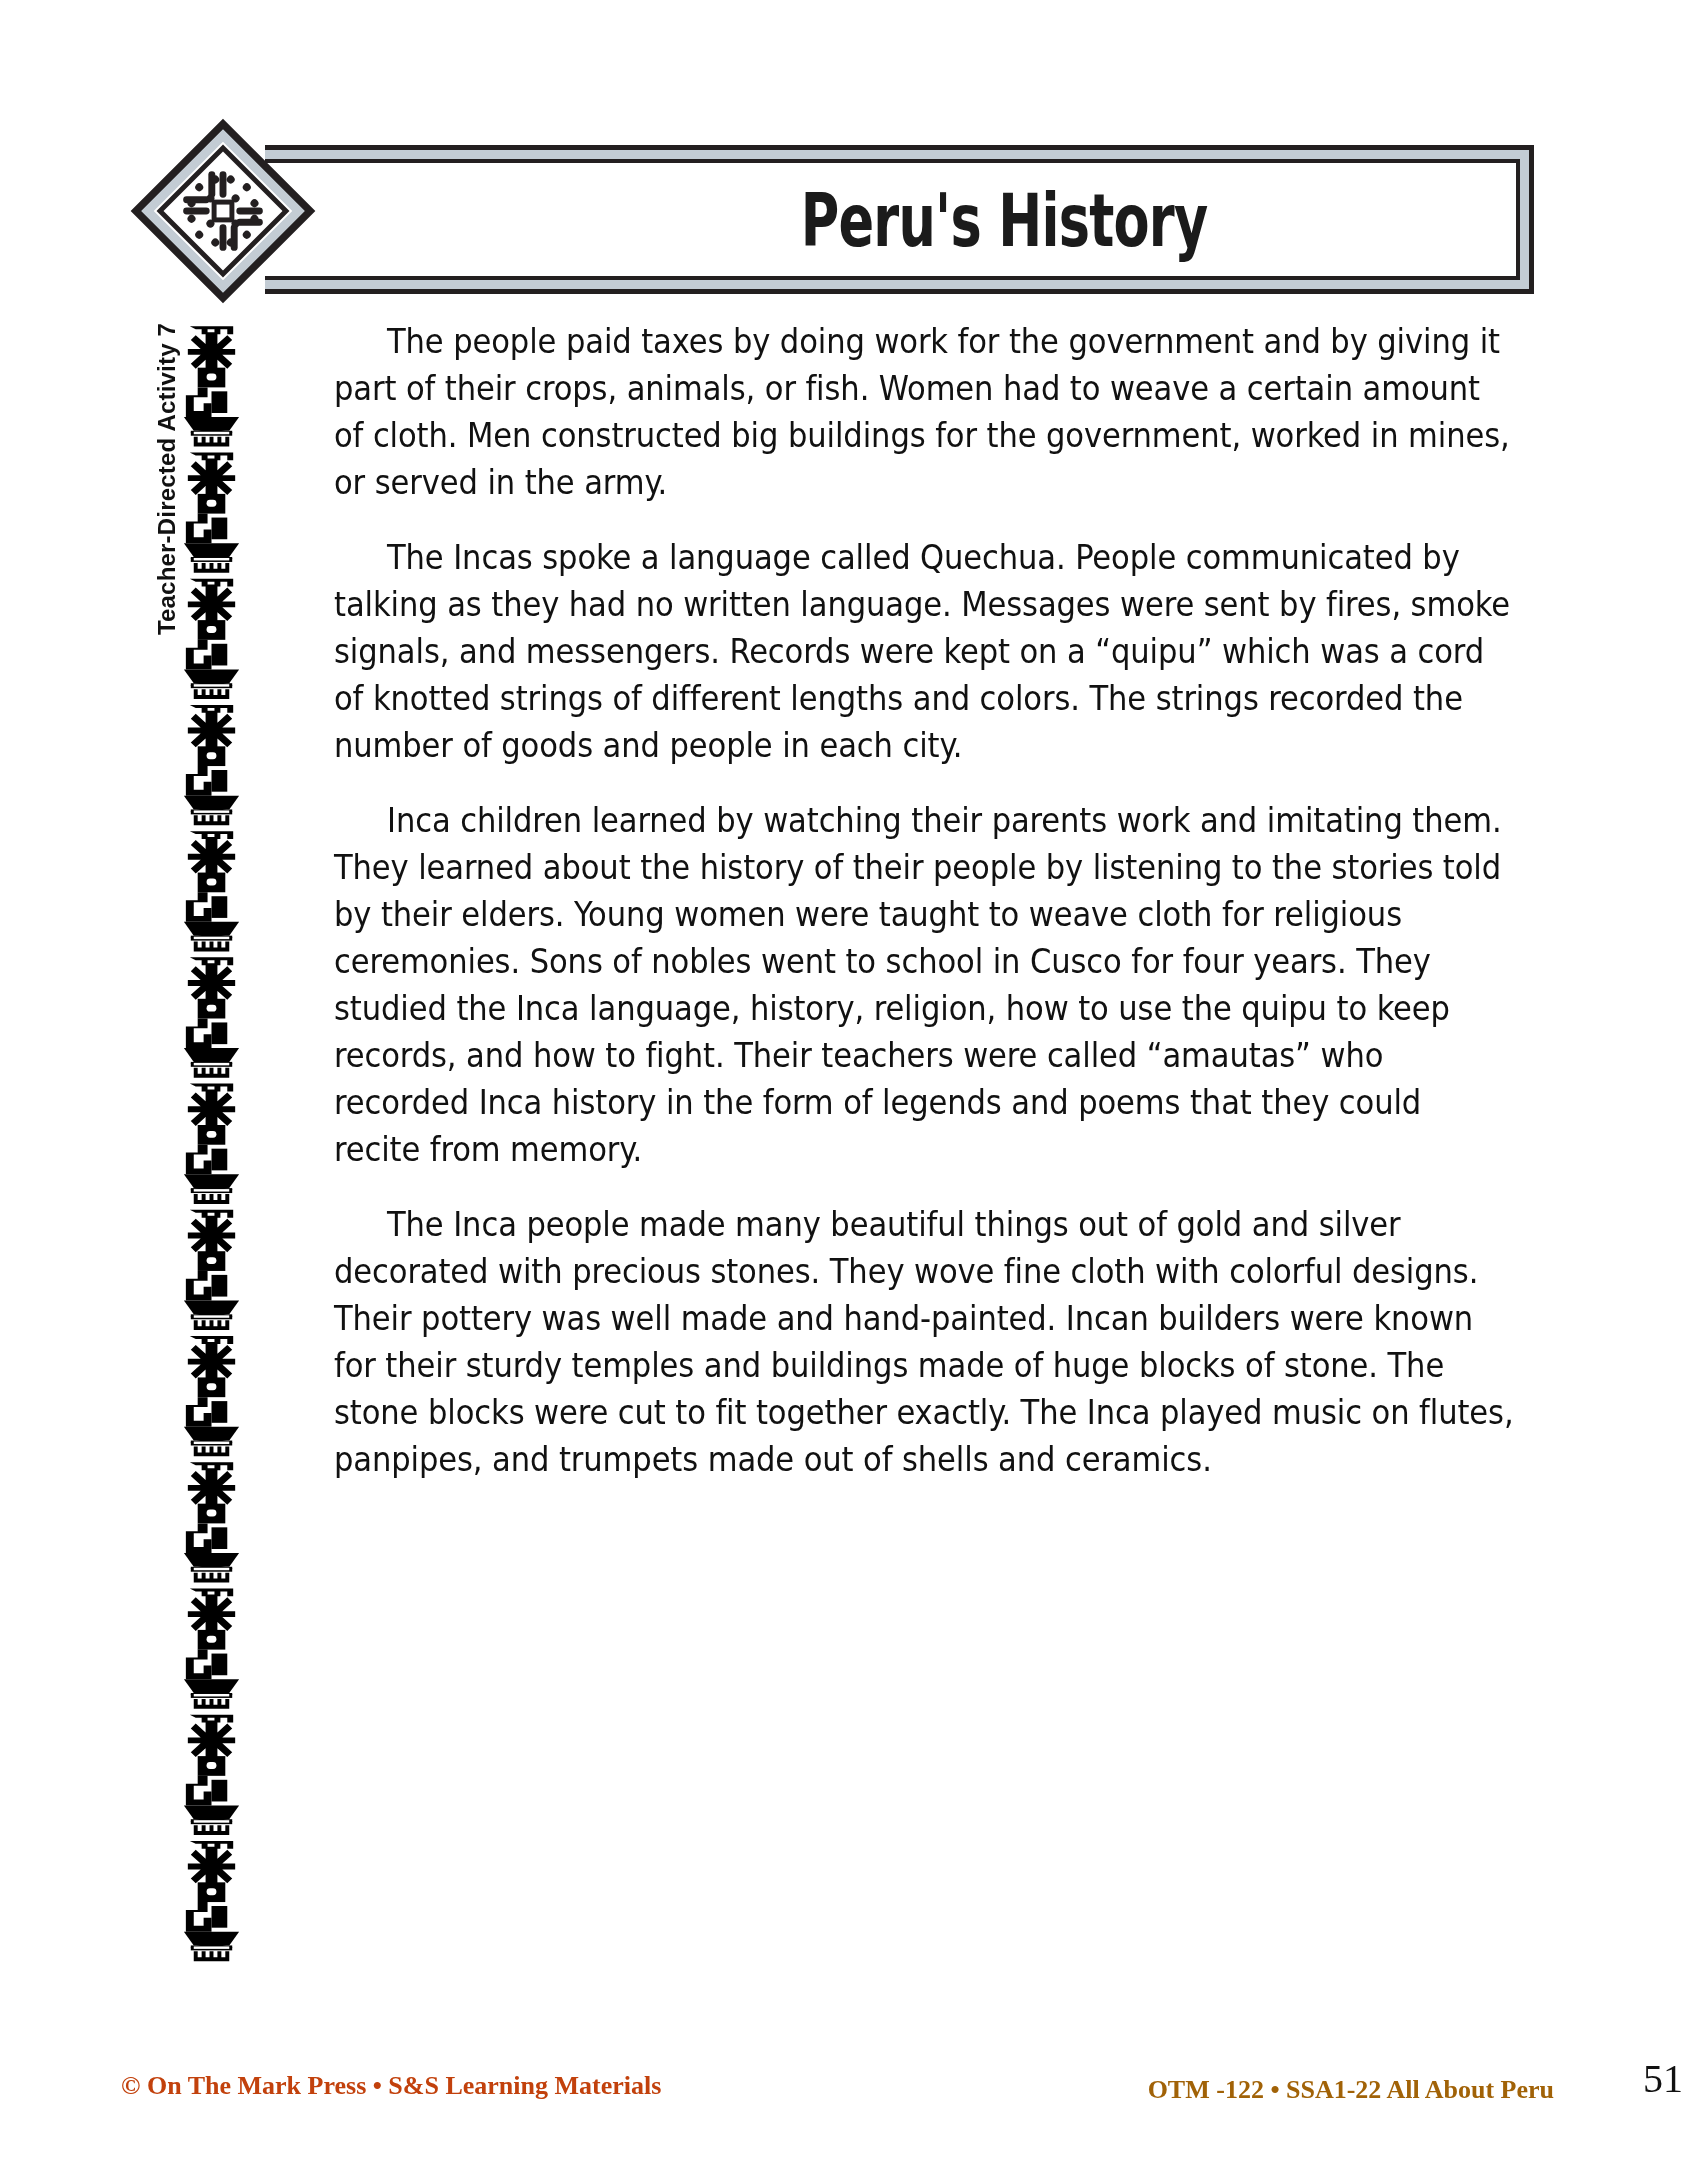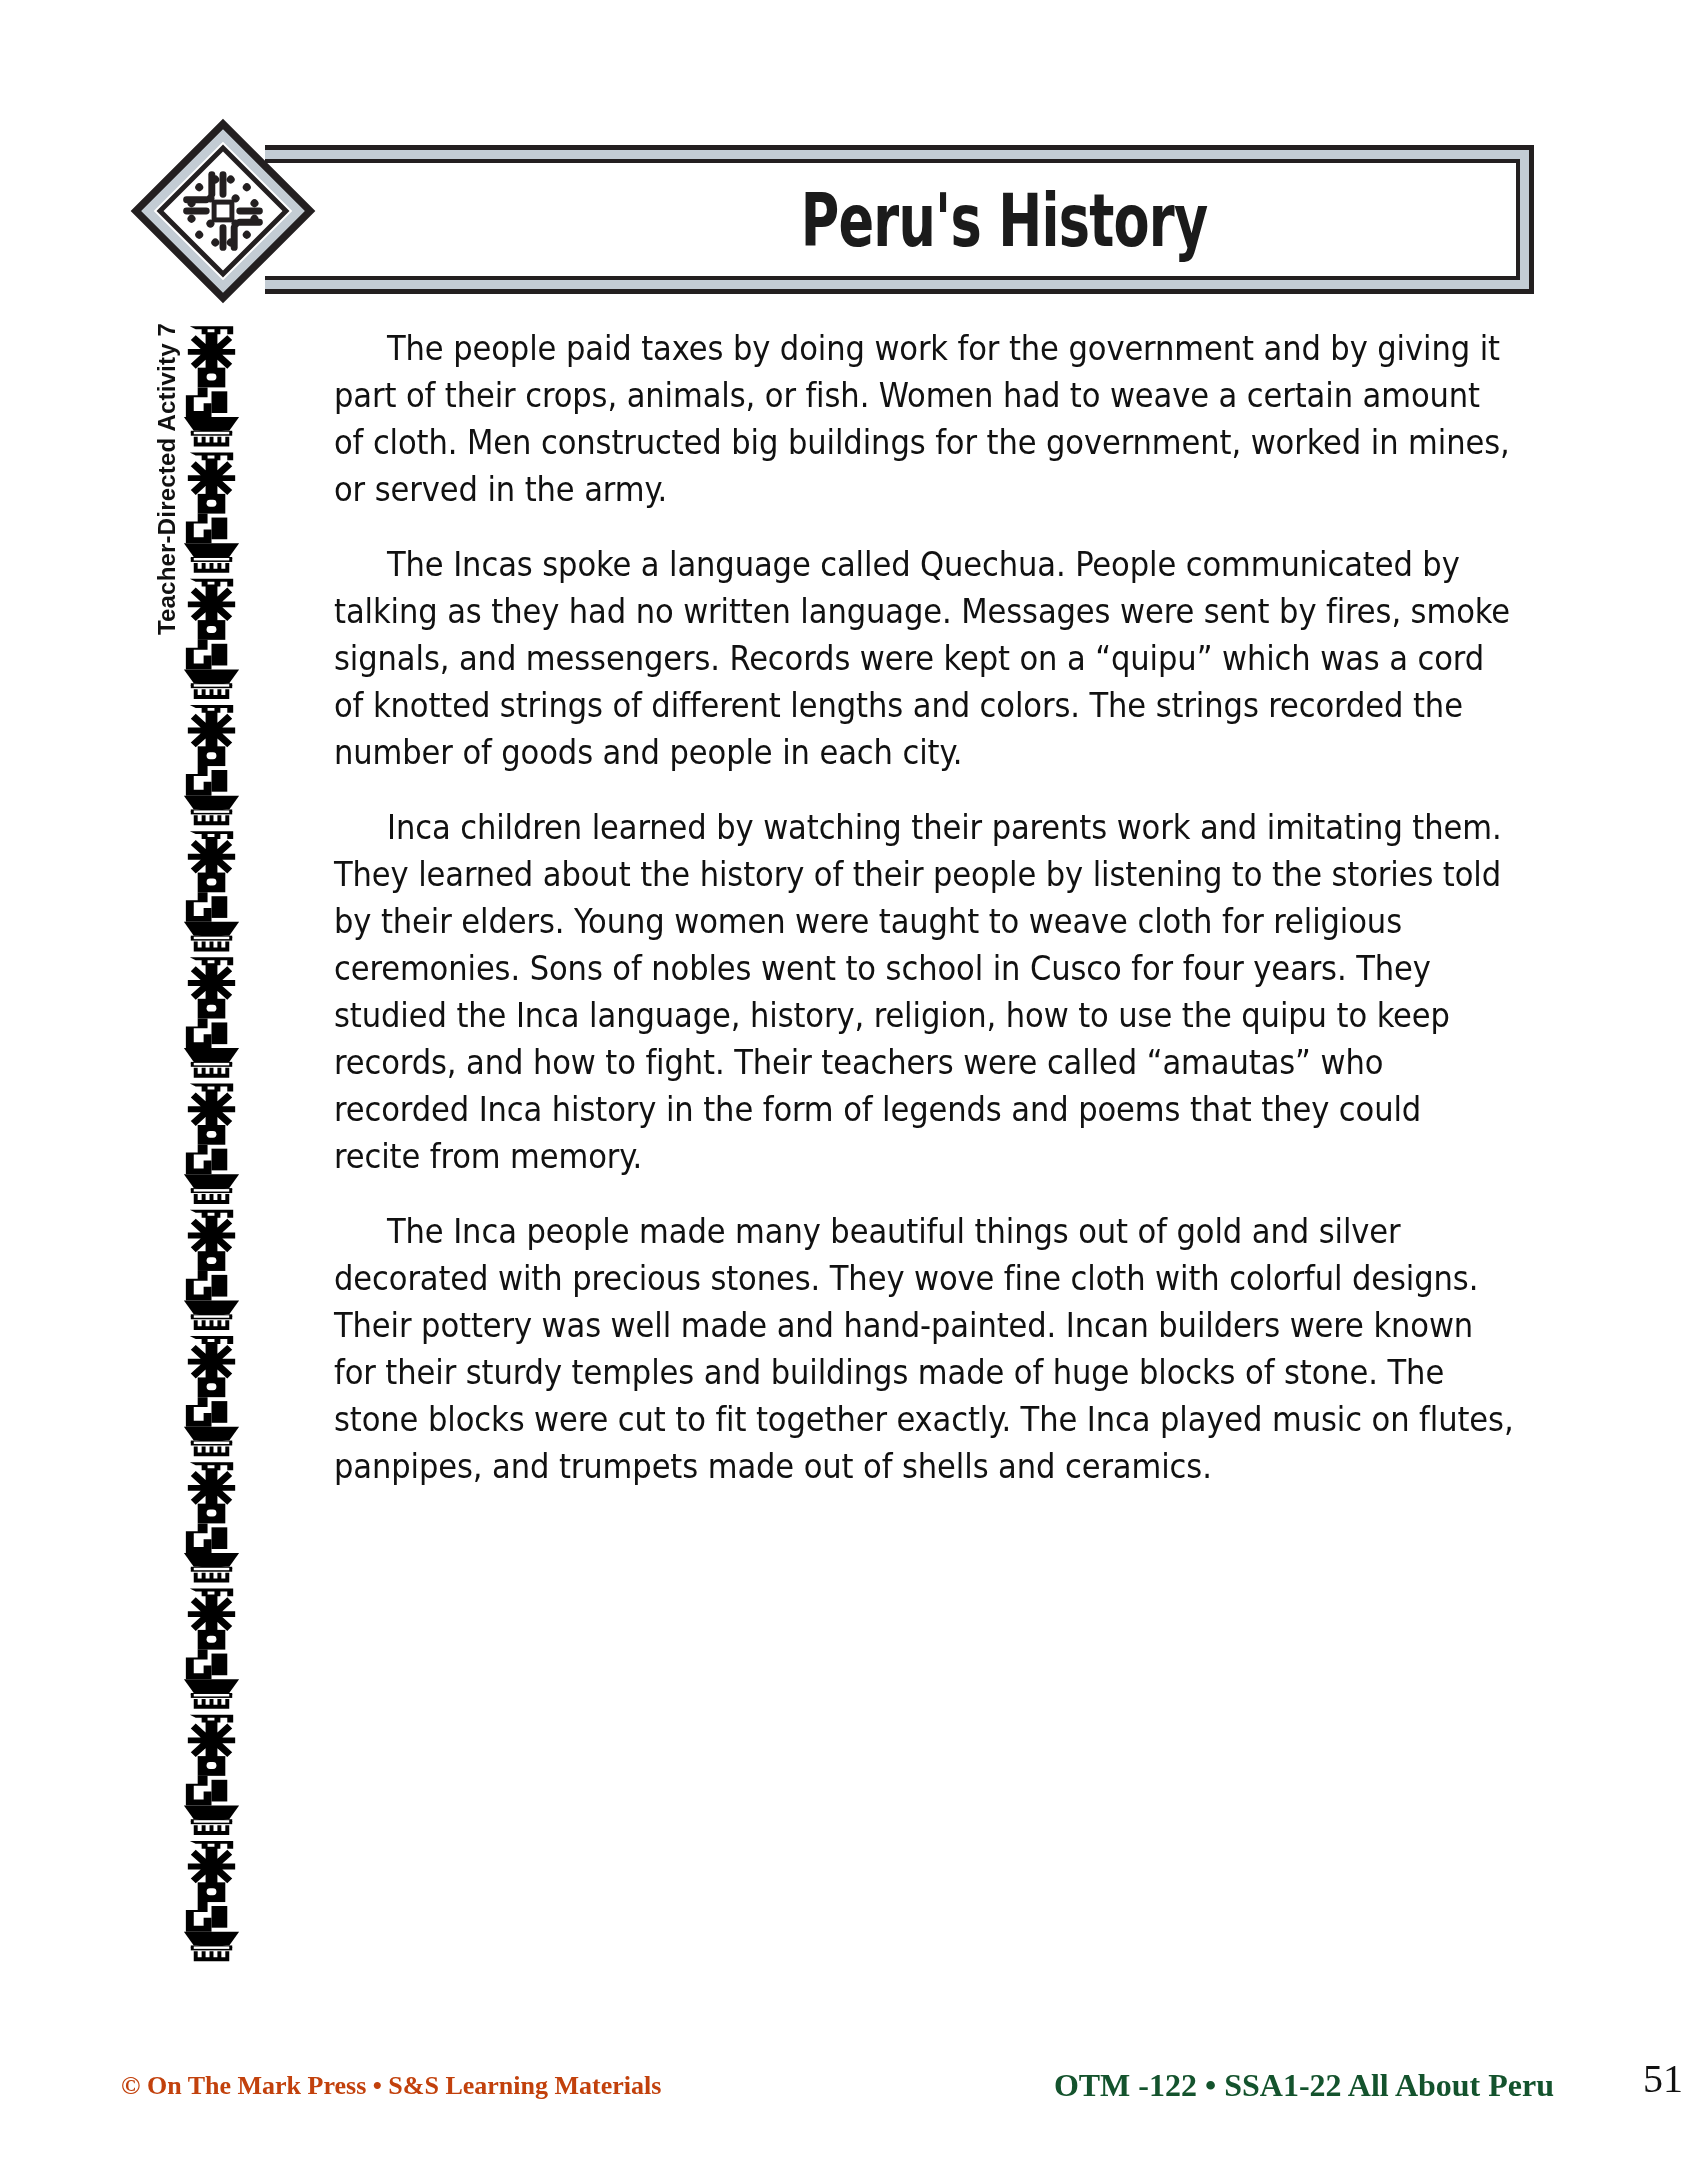--- a/index.html
+++ b/index.html
@@ -132,21 +132,21 @@
     left: 334px;
     top: 317px;
     width: 1180px;
   }
   .para {
     font-family: "DejaVu Sans Condensed", "Liberation Sans Narrow", "Liberation Sans", sans-serif;
     font-size: 34px;
     line-height: 47px;
     color: #111111;
     text-indent: 53px;
-    margin: 8px 0 28px 0;
+    margin: 1px 0 28px 0;
     letter-spacing: -0.1px;
     transform-origin: left top;
   }
 
   
   .footer {
     position: absolute;
     left: 0;
     bottom: 75px;
     width: 1683px;
@@ -168,25 +168,25 @@
     right: 0;
     top: -8px;
     text-align: right;
     font-family: "Liberation Serif", serif;
     font-size: 40px;
     color: #111111;
   }
   .footer-right {
     position: absolute;
     right: 129px;
-    top: 4px;
+    top: 12px;
     font-family: "Liberation Serif", serif;
     font-weight: 700;
-    font-size: 32px;
-    color: #14532d;
+    font-size: 26px;
+    color: #a16207;
     white-space: nowrap;
   }
 </style>
 </head>
 <body>
 
 <div class="page">
 
   <div class="header">
 

